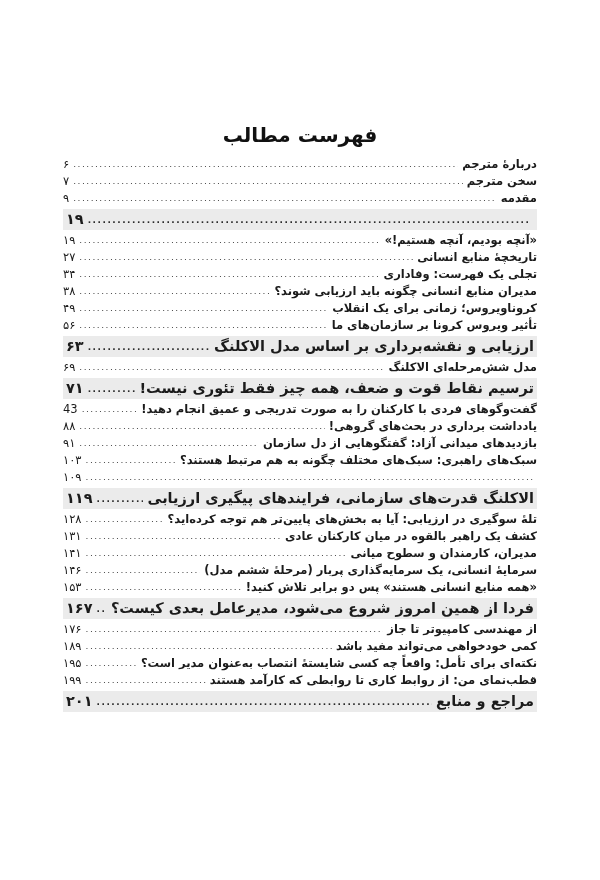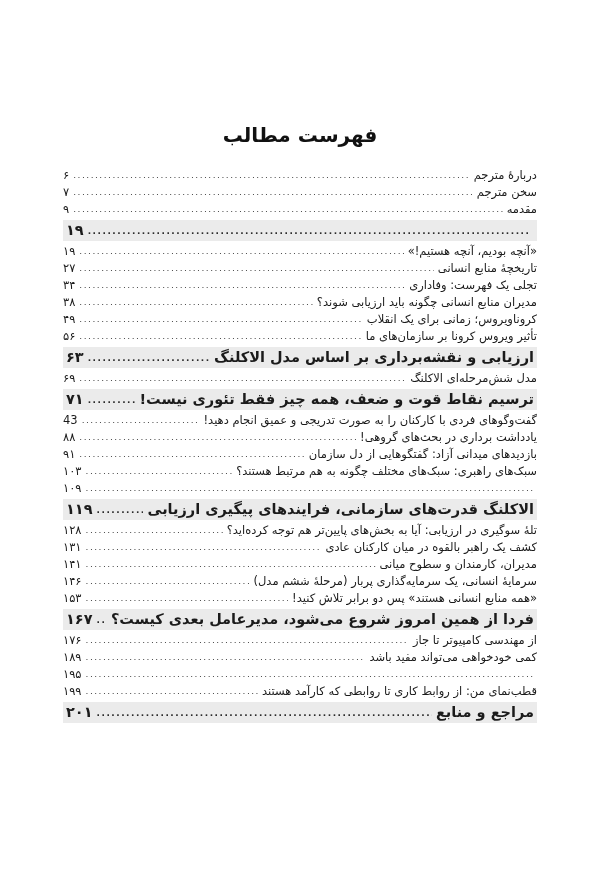--- a/index.html
+++ b/index.html
@@ -14,21 +14,21 @@
     width: 600px;
     height: 880px;
     padding: 122px 63px 0 63px;
     direction: rtl;
   }
   .toc-title {
     text-align: center;
     font-size: 20px;
     font-weight: bold;
     line-height: 26px;
-    margin-bottom: 19px;
+    margin-bottom: 8px;
     color: #111;
   }
   .toc-list { width: 100%; }
   .row {
     display: flex;
     align-items: baseline;
     direction: rtl;
     width: 100%;
   }
   .row.item {
@@ -41,20 +41,21 @@
     line-height: 21px;
     font-size: 14.5px;
     font-weight: bold;
     background: #ebebeb;
     margin: 2px 0;
     padding: 0 3px;
   }
   .label {
     white-space: nowrap;
     flex: 0 0 auto;
+    font-weight: bold;
   }
   .dots {
     flex: 1 1 auto;
     overflow: hidden;
     white-space: nowrap;
     direction: ltr;
     text-align: left;
     margin: 0 4px;
     color: #3d3d3d;
     font-size: 9px;
@@ -203,20 +204,21 @@
     <span class="label">از مهندسی کامپیوتر تا جاز</span>
     <span class="dots">...................................................................................................................................................................</span>
     <span class="pagenum">۱۷۶</span>
   </div>
       <div class="row item">
     <span class="label">کمی خودخواهی می‌تواند مفید باشد</span>
     <span class="dots">...................................................................................................................................................................</span>
     <span class="pagenum">۱۸۹</span>
   </div>
       <div class="row item">
+    <span class="label">نکته‌ای برای تأمل: واقعاً چه کسی شایستهٔ انتصاب به‌عنوان مدیر است؟</span>
     <span class="dots">...................................................................................................................................................................</span>
     <span class="pagenum">۱۹۵</span>
   </div>
       <div class="row item">
     <span class="label">قطب‌نمای من: از روابط کاری تا روابطی که کارآمد هستند</span>
     <span class="dots">...................................................................................................................................................................</span>
     <span class="pagenum">۱۹۹</span>
   </div>
       <div class="row section">
     <span class="label">مراجع و منابع</span>

